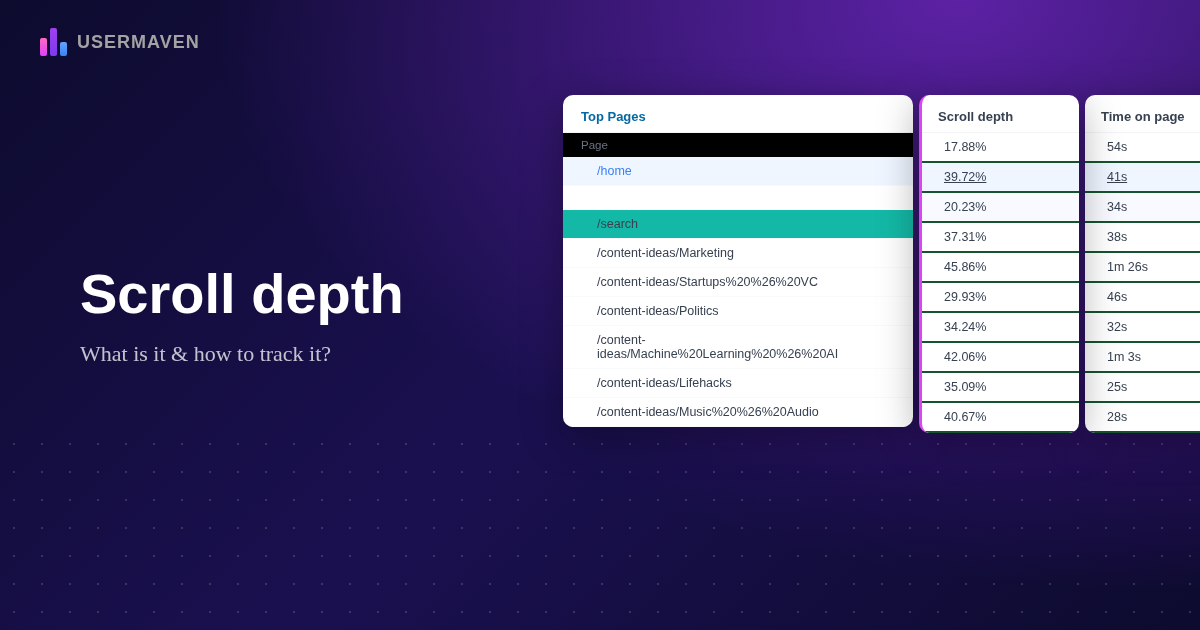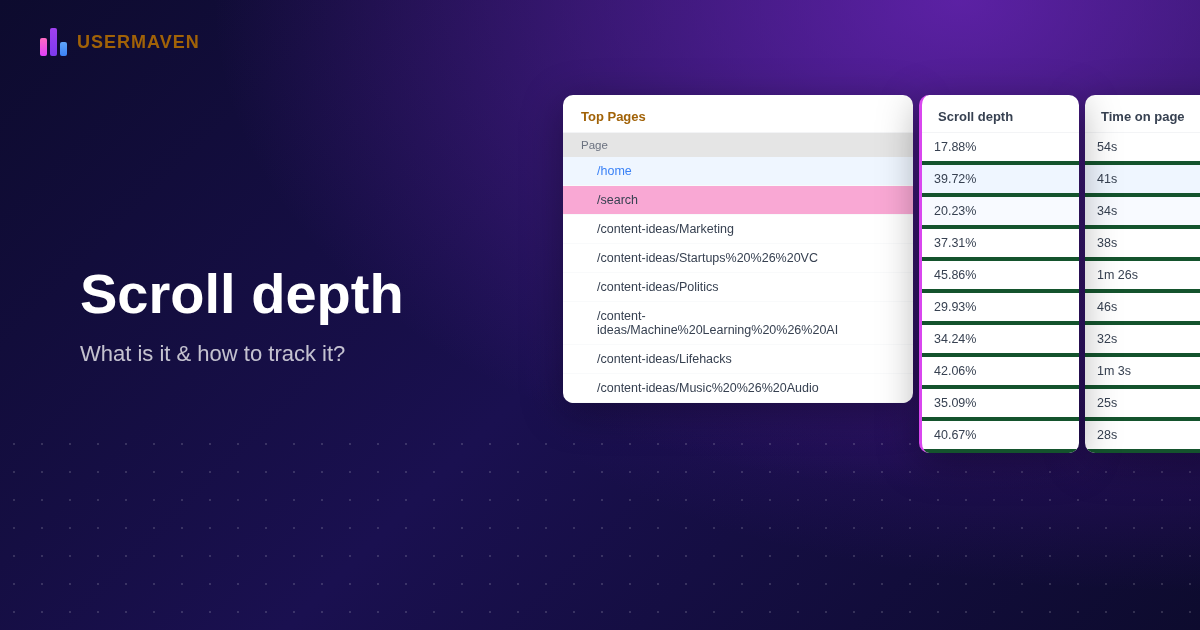--- a/index.html
+++ b/index.html
@@ -68,21 +68,21 @@
       background: linear-gradient(180deg, #a040f0, #7c3aed);
     }
 
     .logo-bar-3 {
       width: 7px;
       height: 14px;
       background: linear-gradient(180deg, #60a5fa, #3b82f6);
     }
 
     .logo-text {
-      color: #a16207;
+      color: #a3a3a3;
       font-size: 18px;
       font-weight: 700;
       letter-spacing: 1px;
     }
 
     
     .left-content {
       position: absolute;
       top: 50%;
       left: 80px;
@@ -94,20 +94,21 @@
       font-size: 56px;
       font-weight: 800;
       line-height: 1.1;
       margin-bottom: 16px;
     }
 
     .sub-title {
       color: rgba(255,255,255,0.75);
       font-size: 22px;
       font-weight: 400;
+      font-family: Liberation Serif, serif;
     }
 
     
     .panels-container {
       position: absolute;
       top: 95px;
       right: -30px;
       display: flex;
       gap: 0;
       align-items: flex-start;
@@ -121,46 +122,47 @@
       box-shadow: 0 8px 40px rgba(0,0,0,0.35);
       overflow: hidden;
       z-index: 2;
       position: relative;
     }
 
     .panel-header {
       padding: 14px 18px 8px;
       font-size: 13px;
       font-weight: 600;
-      color: #a16207;
+      color: #0369a1;
       border-bottom: 1px solid #f3f4f6;
     }
 
     .table-col-header {
       padding: 6px 18px;
       font-size: 11.5px;
       color: #6b7280;
       font-weight: 500;
-      background: #e5e5e5;
+      background: #000000;
     }
 
     .table-row {
       padding: 7px 34px;
       font-size: 12.5px;
       color: #374151;
       border-bottom: 1px solid #f9fafb;
     }
 
     .table-row.highlighted {
       background: #eff6ff;
       color: #3b82f6;
     }
 
     .table-row.light-highlight {
-      background: #f9a8d4;
+      background: #14b8a6;
+      margin-top: 24px;
     }
 
     
     .panel-scroll {
       background: #ffffff;
       border-radius: 10px;
       width: 160px;
       box-shadow: 0 8px 40px rgba(0,0,0,0.35);
       overflow: hidden;
       z-index: 3;
@@ -183,28 +185,29 @@
 
     .panel-col-title {
       padding: 14px 16px 8px;
       font-size: 13px;
       font-weight: 600;
       color: #374151;
       border-bottom: 1px solid #f3f4f6;
     }
 
     .data-cell {
-      padding: 7px 12px;
+      padding: 7px 22px;
       font-size: 12.5px;
       color: #374151;
-      border-bottom: 4px solid #14532d;
+      border-bottom: 2px solid #14532d;
     }
 
     .data-cell.highlighted {
       background: #eff6ff;
+      text-decoration: underline;
     }
 
     .data-cell.light-highlight {
       background: #f8faff;
     }
   </style>
 </head>
 <body>
 
 <div class="bg"></div>

